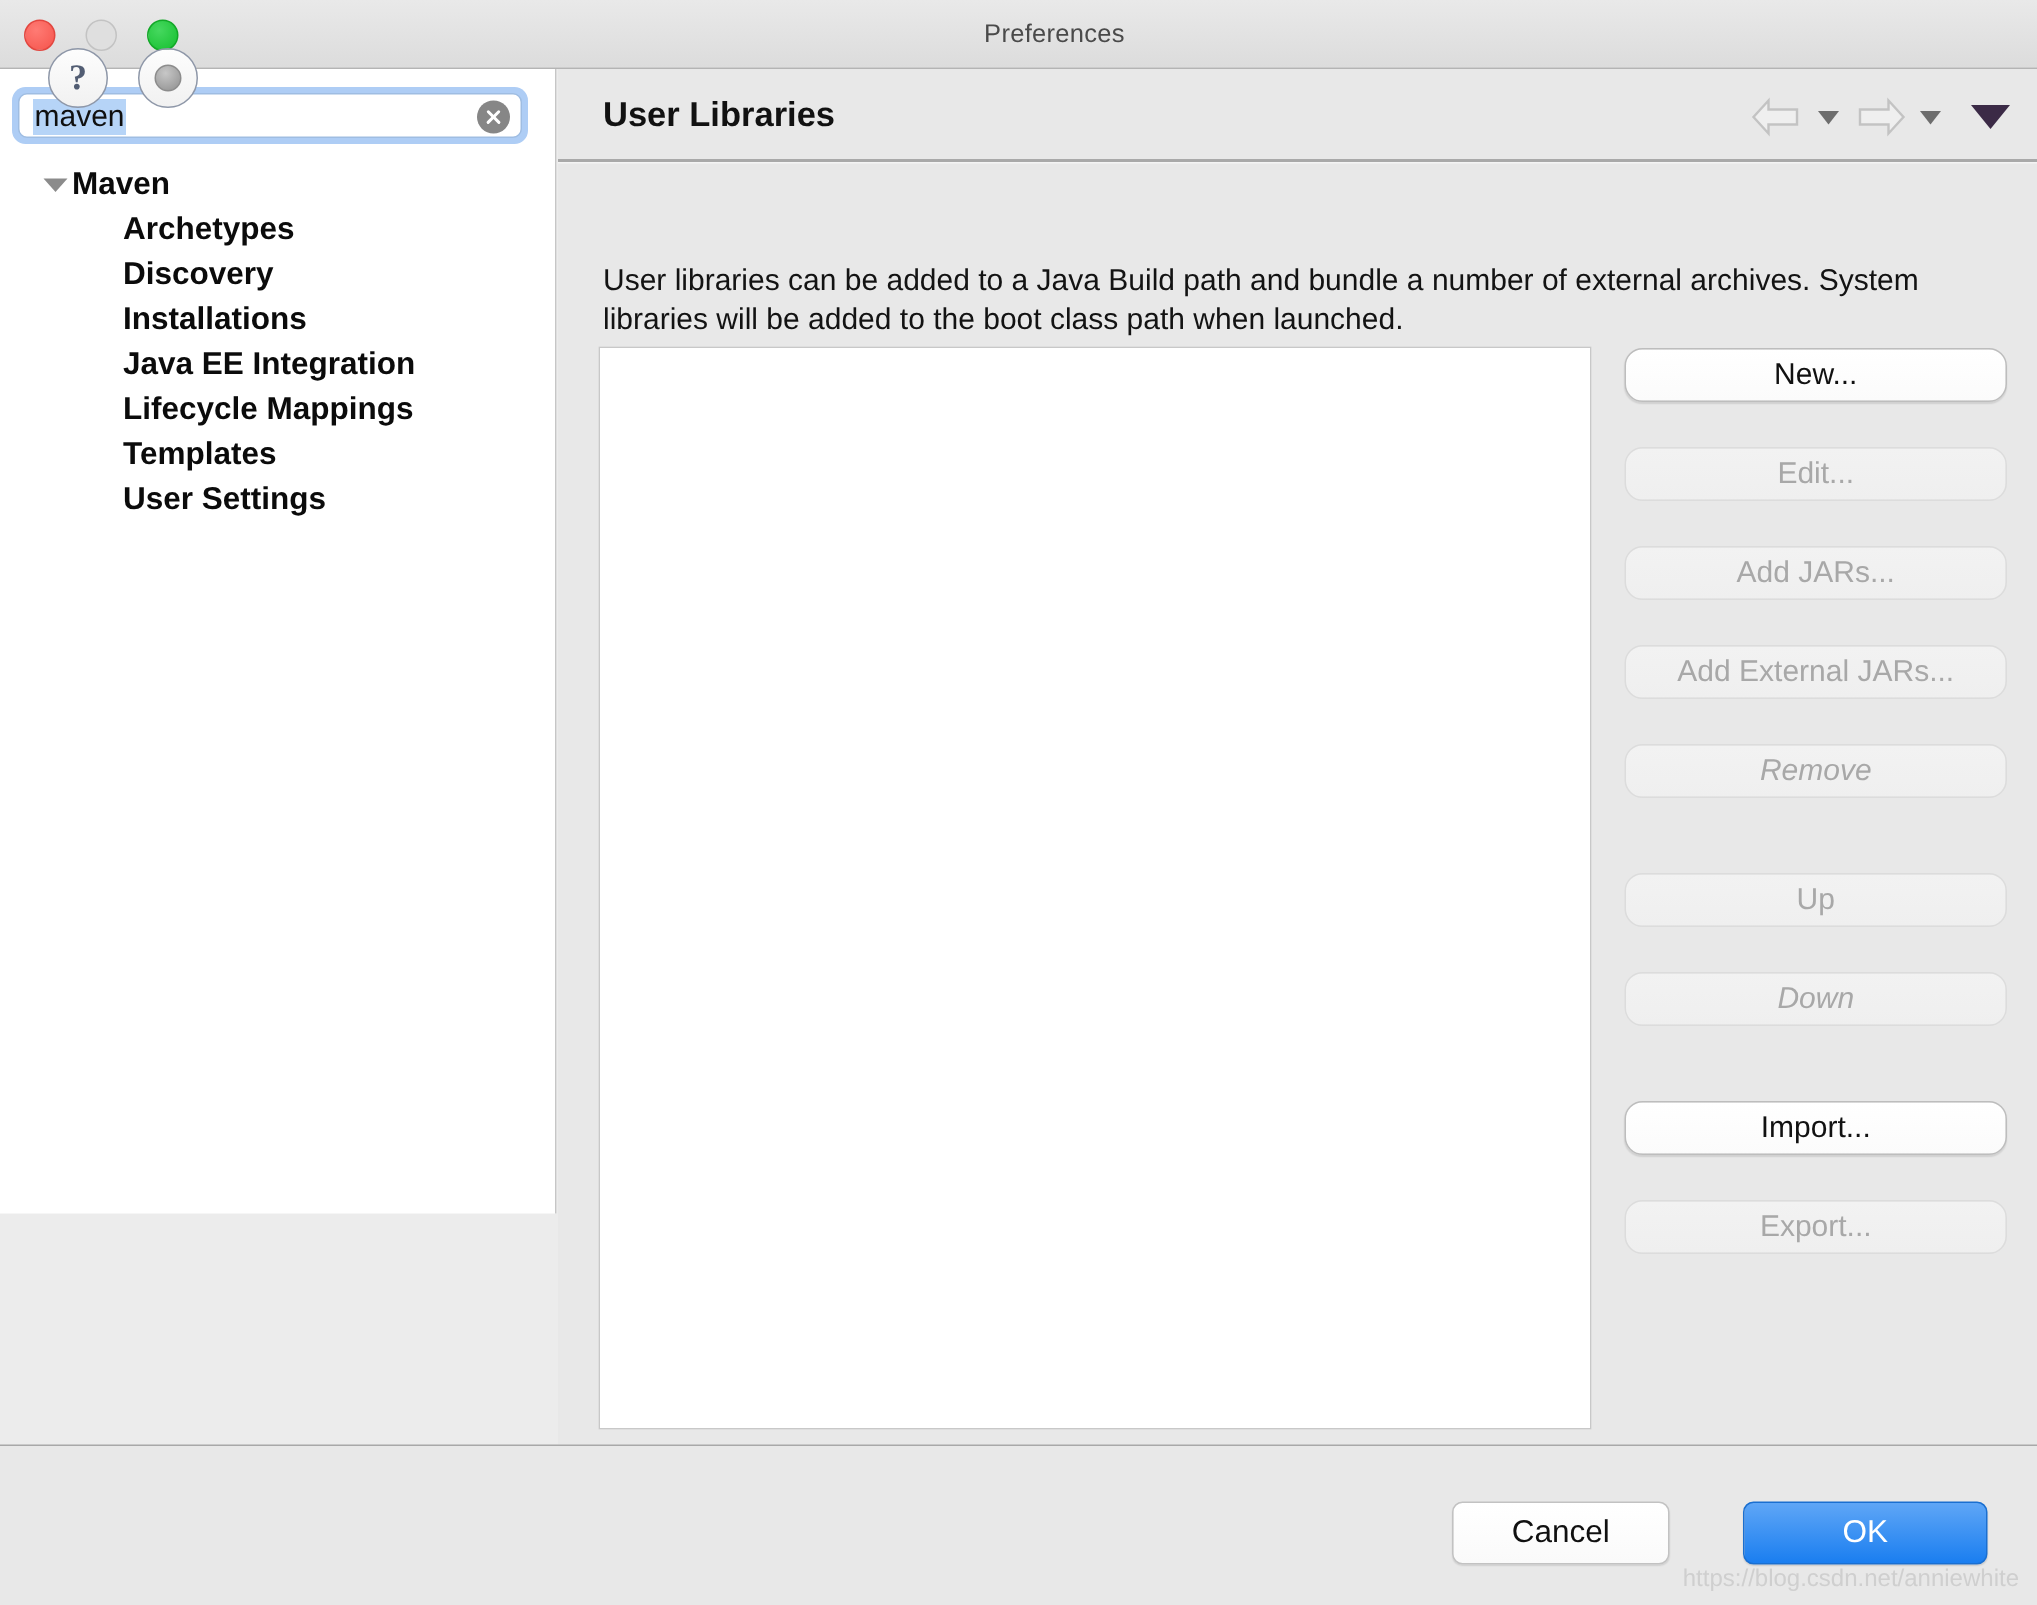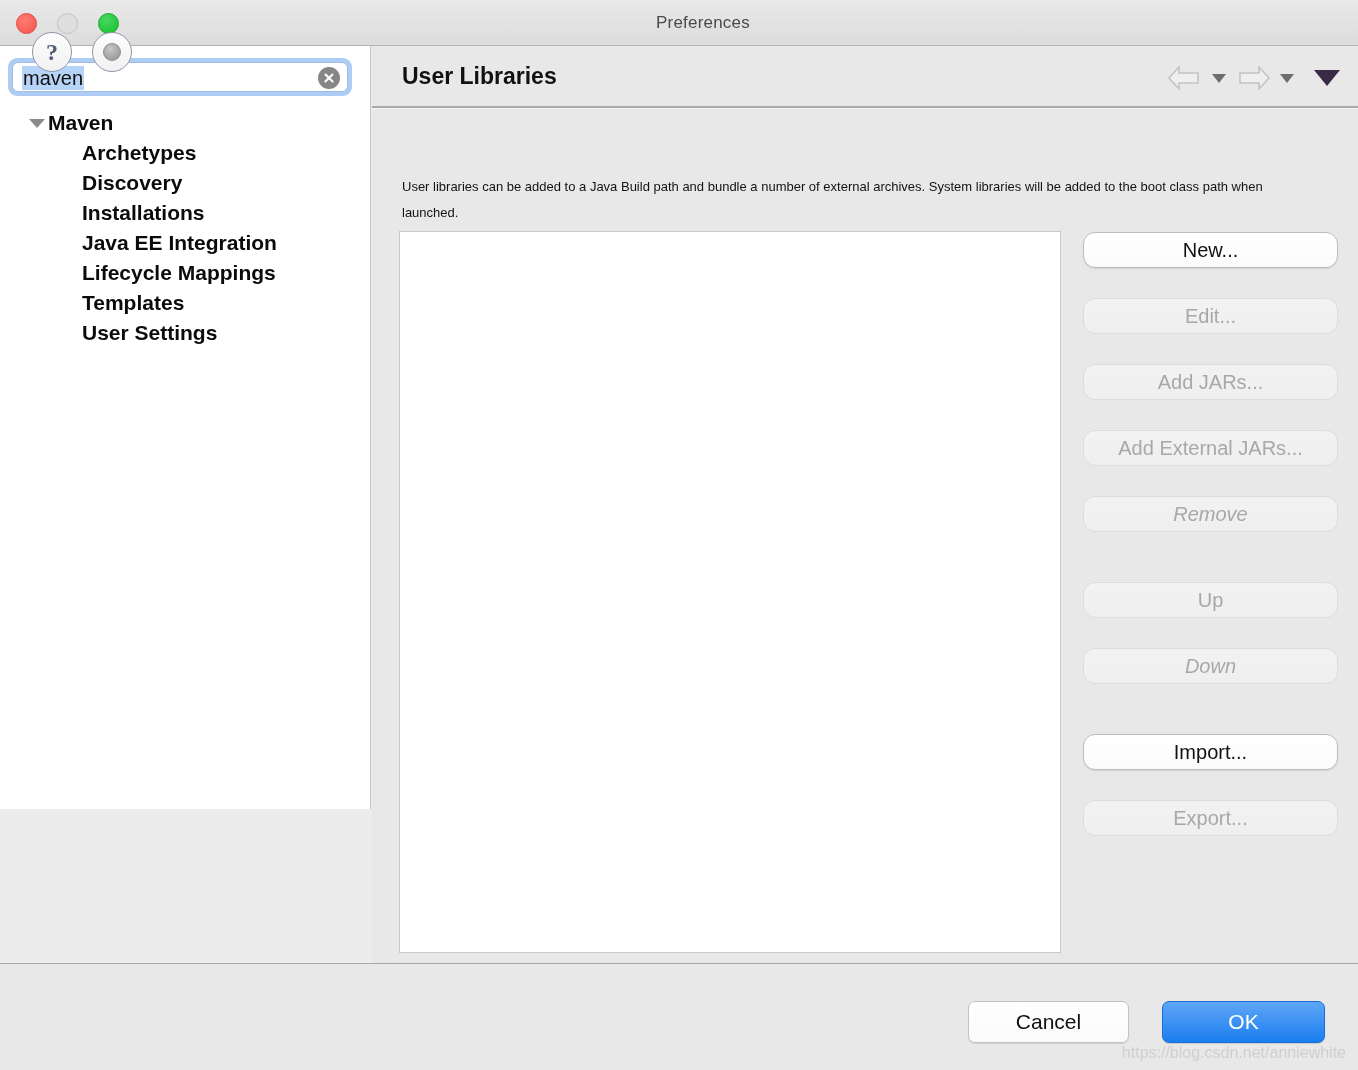--- a/index.html
+++ b/index.html
@@ -230,21 +230,21 @@
     border-left: 13px solid transparent;
     border-right: 13px solid transparent;
     border-top: 16px solid #3b2a46;
     cursor: pointer;
   }
 
   
   .panel-desc {
     position: absolute;
     left: 30px;
-    font-size: 13px;
+    font-size: 20px;
     color: #131313;
     font-family: "Liberation Sans", sans-serif;
     line-height: 26px;
   }
   #desc-main { top: 128px; width: 900px; }
   #desc-label { top: 196px; }
 
   
   #list-box {
     position: absolute;
@@ -346,21 +346,21 @@
     text-align: center;
     font-size: 21px;
     border-radius: 7px;
     box-sizing: border-box;
     font-family: "Liberation Sans", sans-serif;
     user-select: none;
     cursor: pointer;
   }
   #cancel-button {
     left: 968px;
-    width: 161px;
+    width: 145px;
     background: linear-gradient(to bottom, #ffffff, #fafafa);
     border: 1px solid #c2c2c2;
     color: #101010;
     box-shadow: 0 1px 1px rgba(0,0,0,0.10);
   }
   #ok-button {
     left: 1162px;
     width: 163px;
     background: linear-gradient(to bottom, #5fa6f6, #1a7ef0);
     border: 1px solid #1a6fd0;

